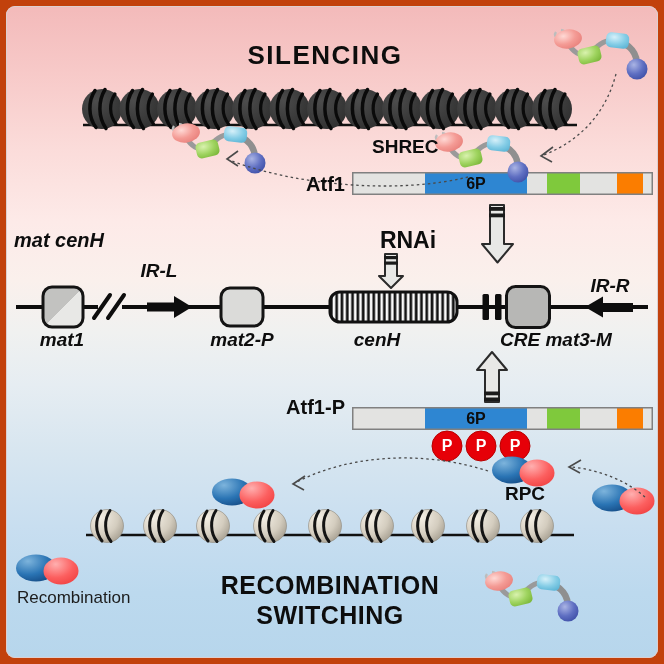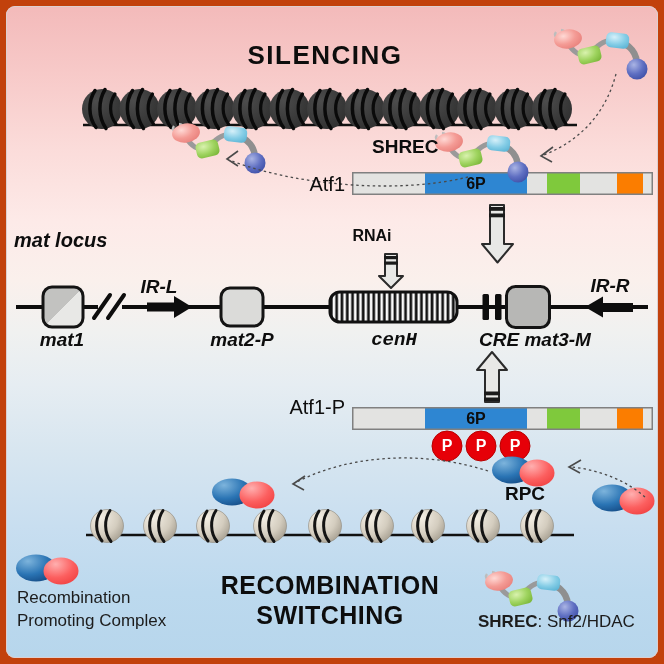--- a/index.html
+++ b/index.html
@@ -12,21 +12,21 @@
     box-shadow:0 0 0 1px #ddcfd0 inset;}
   svg.art{position:absolute;left:0;top:0;}
   .lbl{position:absolute;color:#0d0d0d;white-space:nowrap;}
   .b{font-weight:bold;}
   .i{font-style:italic;}
   .ctr{text-align:center;}
   .rgt{text-align:right;}
   .title-top{font-weight:bold;font-size:26px;letter-spacing:1.5px;}
   .title-bot{font-weight:bold;font-size:25px;line-height:30px;letter-spacing:.5px;}
   .geneLbl{font-weight:bold;font-style:italic;font-size:19px;}
-  .barLbl{font-weight:normal;font-size:20px;}
+  .barLbl{font-weight:bold;font-size:20px;}
   .sixp{font-weight:bold;font-size:16px;line-height:23px;}
   .pLtr{font-weight:bold;font-size:16px;color:#fff;line-height:18px;}
   .legend{font-size:17px;line-height:22.5px;color:#1c1c1c;}
 </style>
 </head>
 <body>
 
 <div class="stage">
   <div class="panel"></div>
 
@@ -226,44 +226,42 @@
     </g>
   </svg>
 
   <div class="lbl title-top ctr" style="left:200px;top:40px;width:250px;">SILENCING</div>
 
   <div class="lbl b" style="left:372px;top:136px;font-size:19px;">SHREC</div>
 
   <div class="lbl barLbl rgt" style="left:270px;top:173px;width:75px;">Atf1</div>
   <div class="lbl sixp ctr" style="left:425px;top:172px;width:102px;">6P</div>
 
-  <div class="lbl b i" style="left:14px;top:229px;font-size:20px;">mat locus</div>
-  <div class="lbl b ctr" style="left:340px;top:227px;width:64px;font-size:16px;">RNAi</div>
-  <div class="lbl geneLbl ctr" style="left:131px;top:276px;width:56px;">IR-L</div>
+  <div class="lbl b i" style="left:14px;top:229px;font-size:20px;">mat cenH</div>
+  <div class="lbl b ctr" style="left:376px;top:227px;width:64px;font-size:23px;">RNAi</div>
+  <div class="lbl geneLbl ctr" style="left:131px;top:260px;width:56px;">IR-L</div>
   <div class="lbl geneLbl ctr" style="left:582px;top:275px;width:56px;">IR-R</div>
   <div class="lbl geneLbl ctr" style="left:34px;top:329px;width:56px;">mat1</div>
   <div class="lbl geneLbl ctr" style="left:209px;top:329px;width:66px;">mat2-P</div>
-  <div class="lbl geneLbl ctr" style="left:363px;top:329px;width:62px;font-family:Liberation Mono, monospace;">cenH</div>
-  <div class="lbl geneLbl ctr" style="left:465px;top:329px;width:140px;">CRE mat3-M</div>
+  <div class="lbl geneLbl ctr" style="left:346px;top:329px;width:62px;">cenH</div>
+  <div class="lbl geneLbl ctr" style="left:486px;top:329px;width:140px;">CRE mat3-M</div>
 
   <div class="lbl barLbl rgt" style="left:258px;top:396px;width:87px;">Atf1-P</div>
   <div class="lbl sixp ctr" style="left:425px;top:407px;width:102px;">6P</div>
 
   <div class="lbl pLtr ctr" style="left:434px;top:437px;width:26px;">P</div>
   <div class="lbl pLtr ctr" style="left:468px;top:437px;width:26px;">P</div>
   <div class="lbl pLtr ctr" style="left:502px;top:437px;width:26px;">P</div>
 
   <div class="lbl b ctr" style="left:495px;top:483px;width:60px;font-size:19px;">RPC</div>
 
   <div class="lbl title-bot ctr" style="left:210px;top:570px;width:240px;">
     <div>RECOMBINATION</div>
     <div>SWITCHING</div>
   </div>
 
   <div class="lbl legend" style="left:17px;top:587px;">
     <div>Recombination</div>
-    <div>Promoting Complex</div>
   </div>
 
   <div class="lbl legend" style="left:478px;top:611px;">
-    <div><span class="b">SHREC</span><span>: Snf2/HDAC</span></div>
   </div>
 </div>
 
 </body></html>

